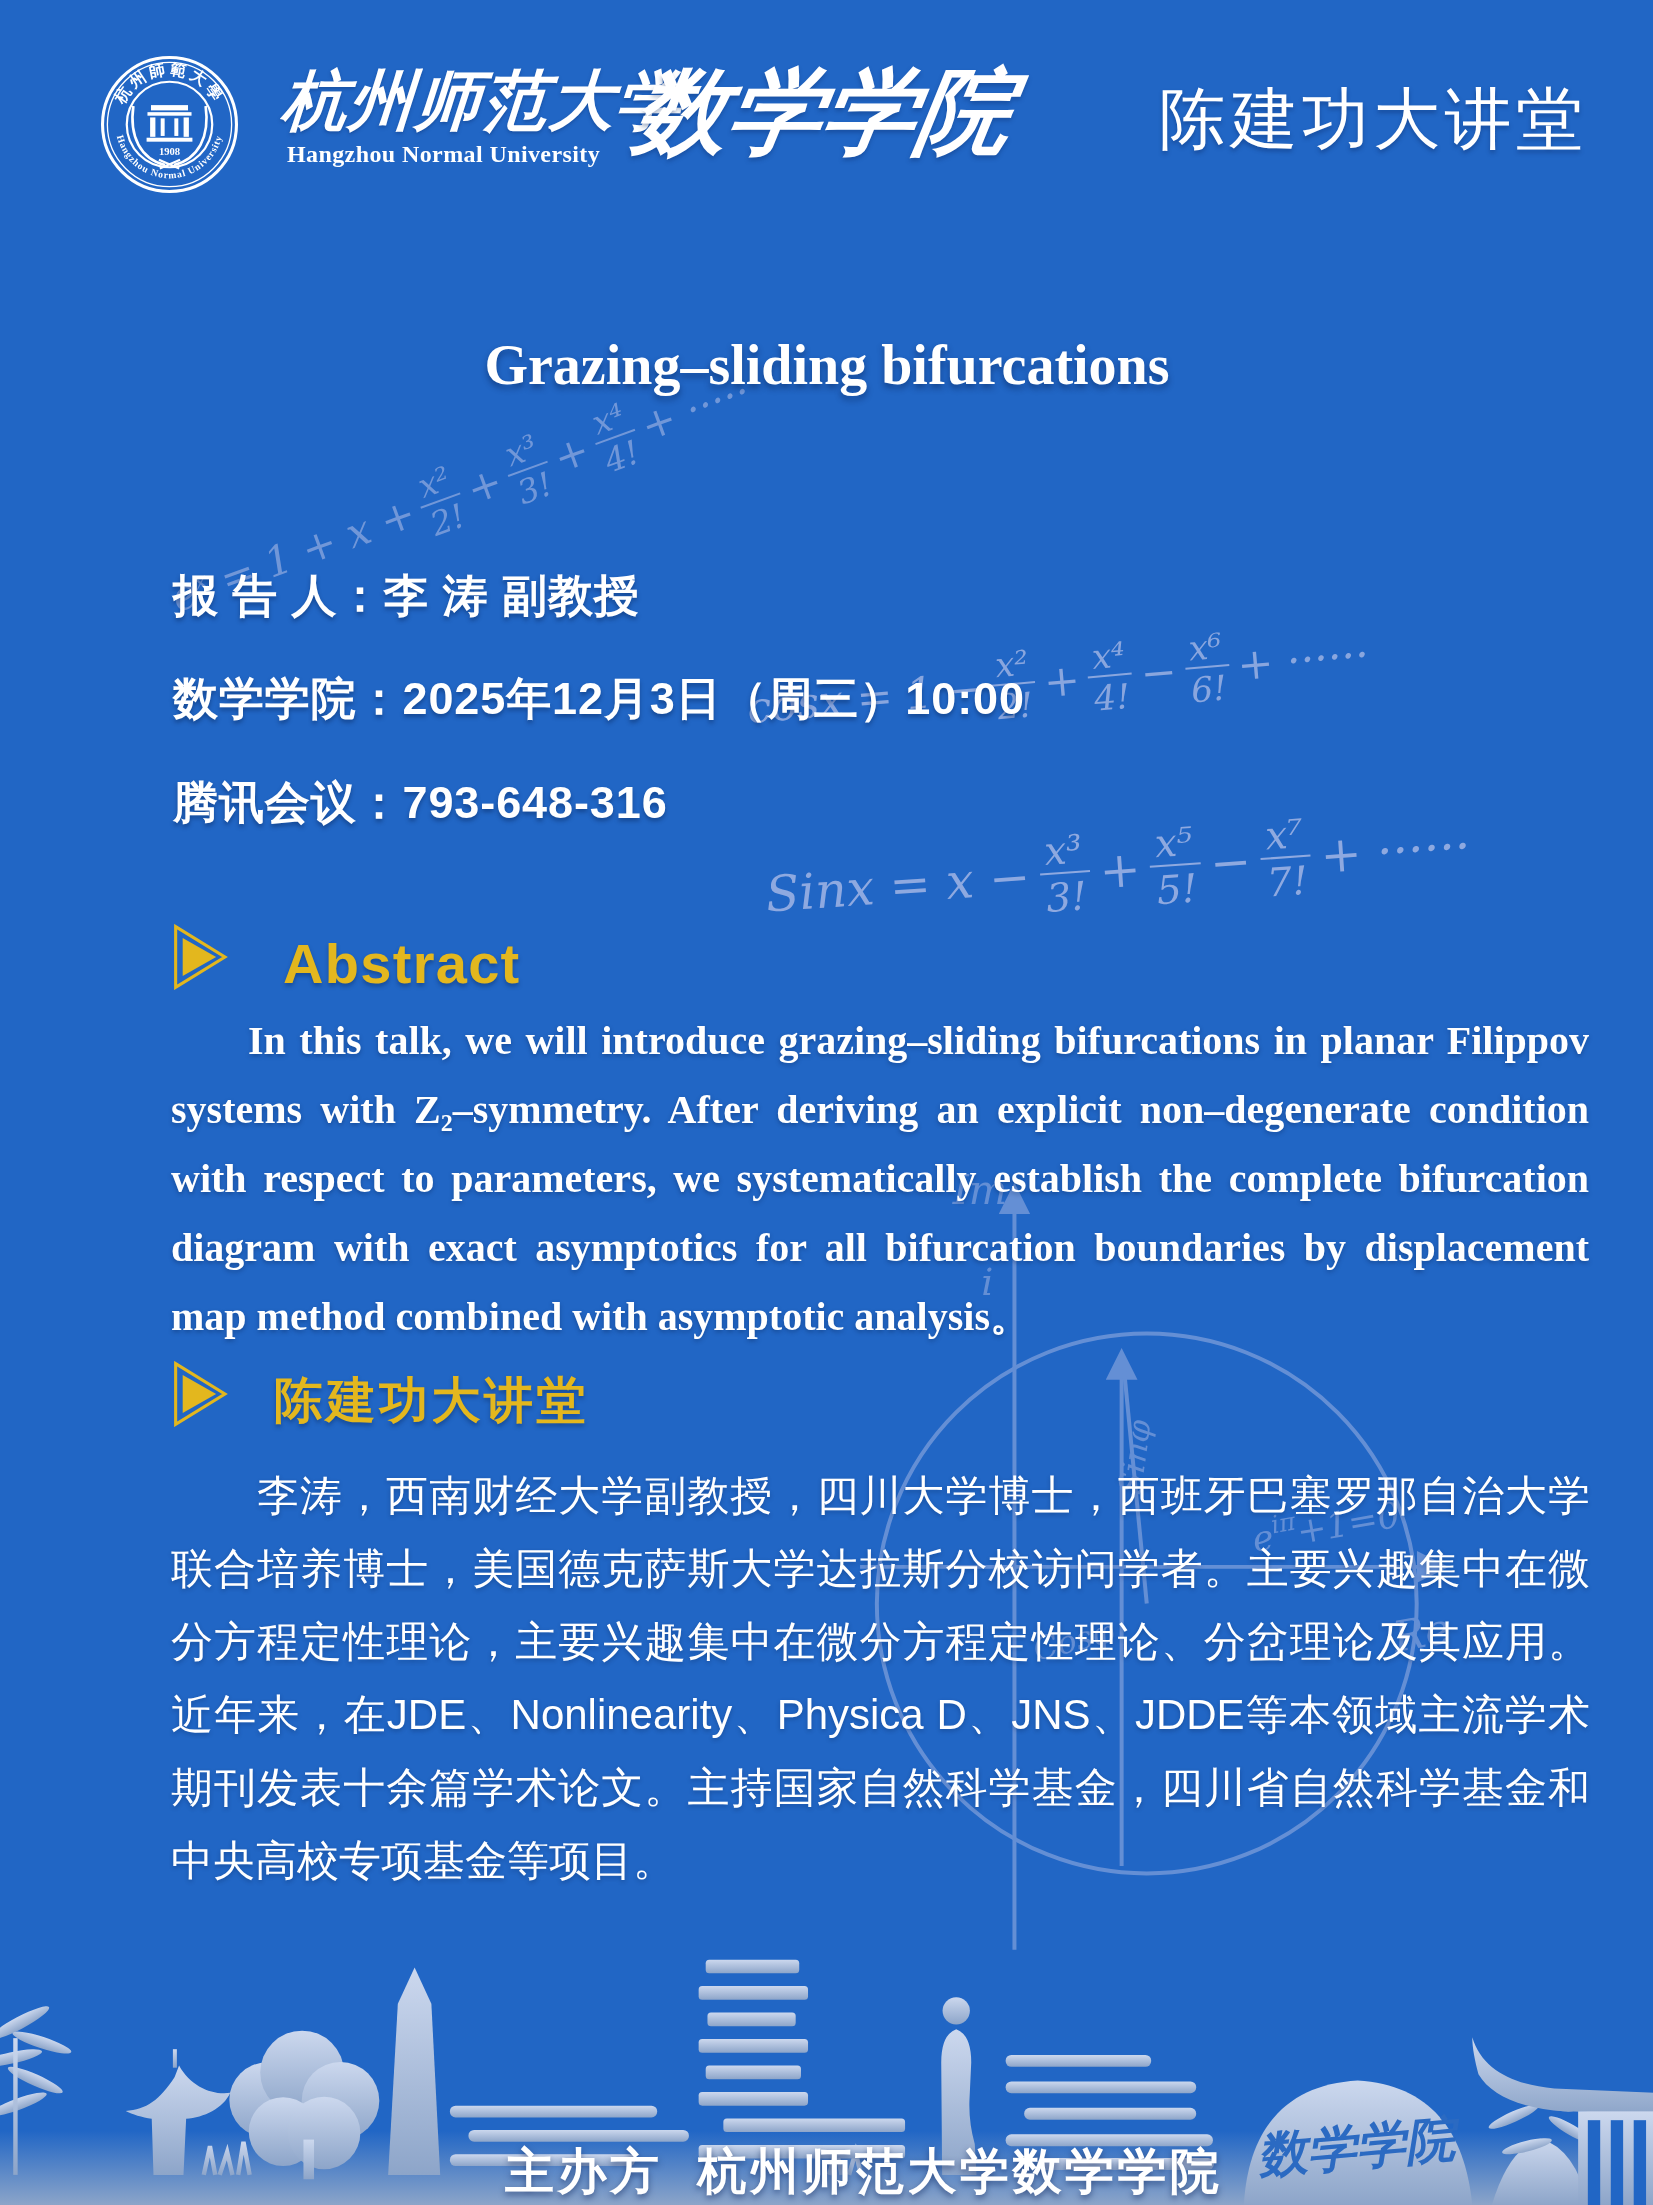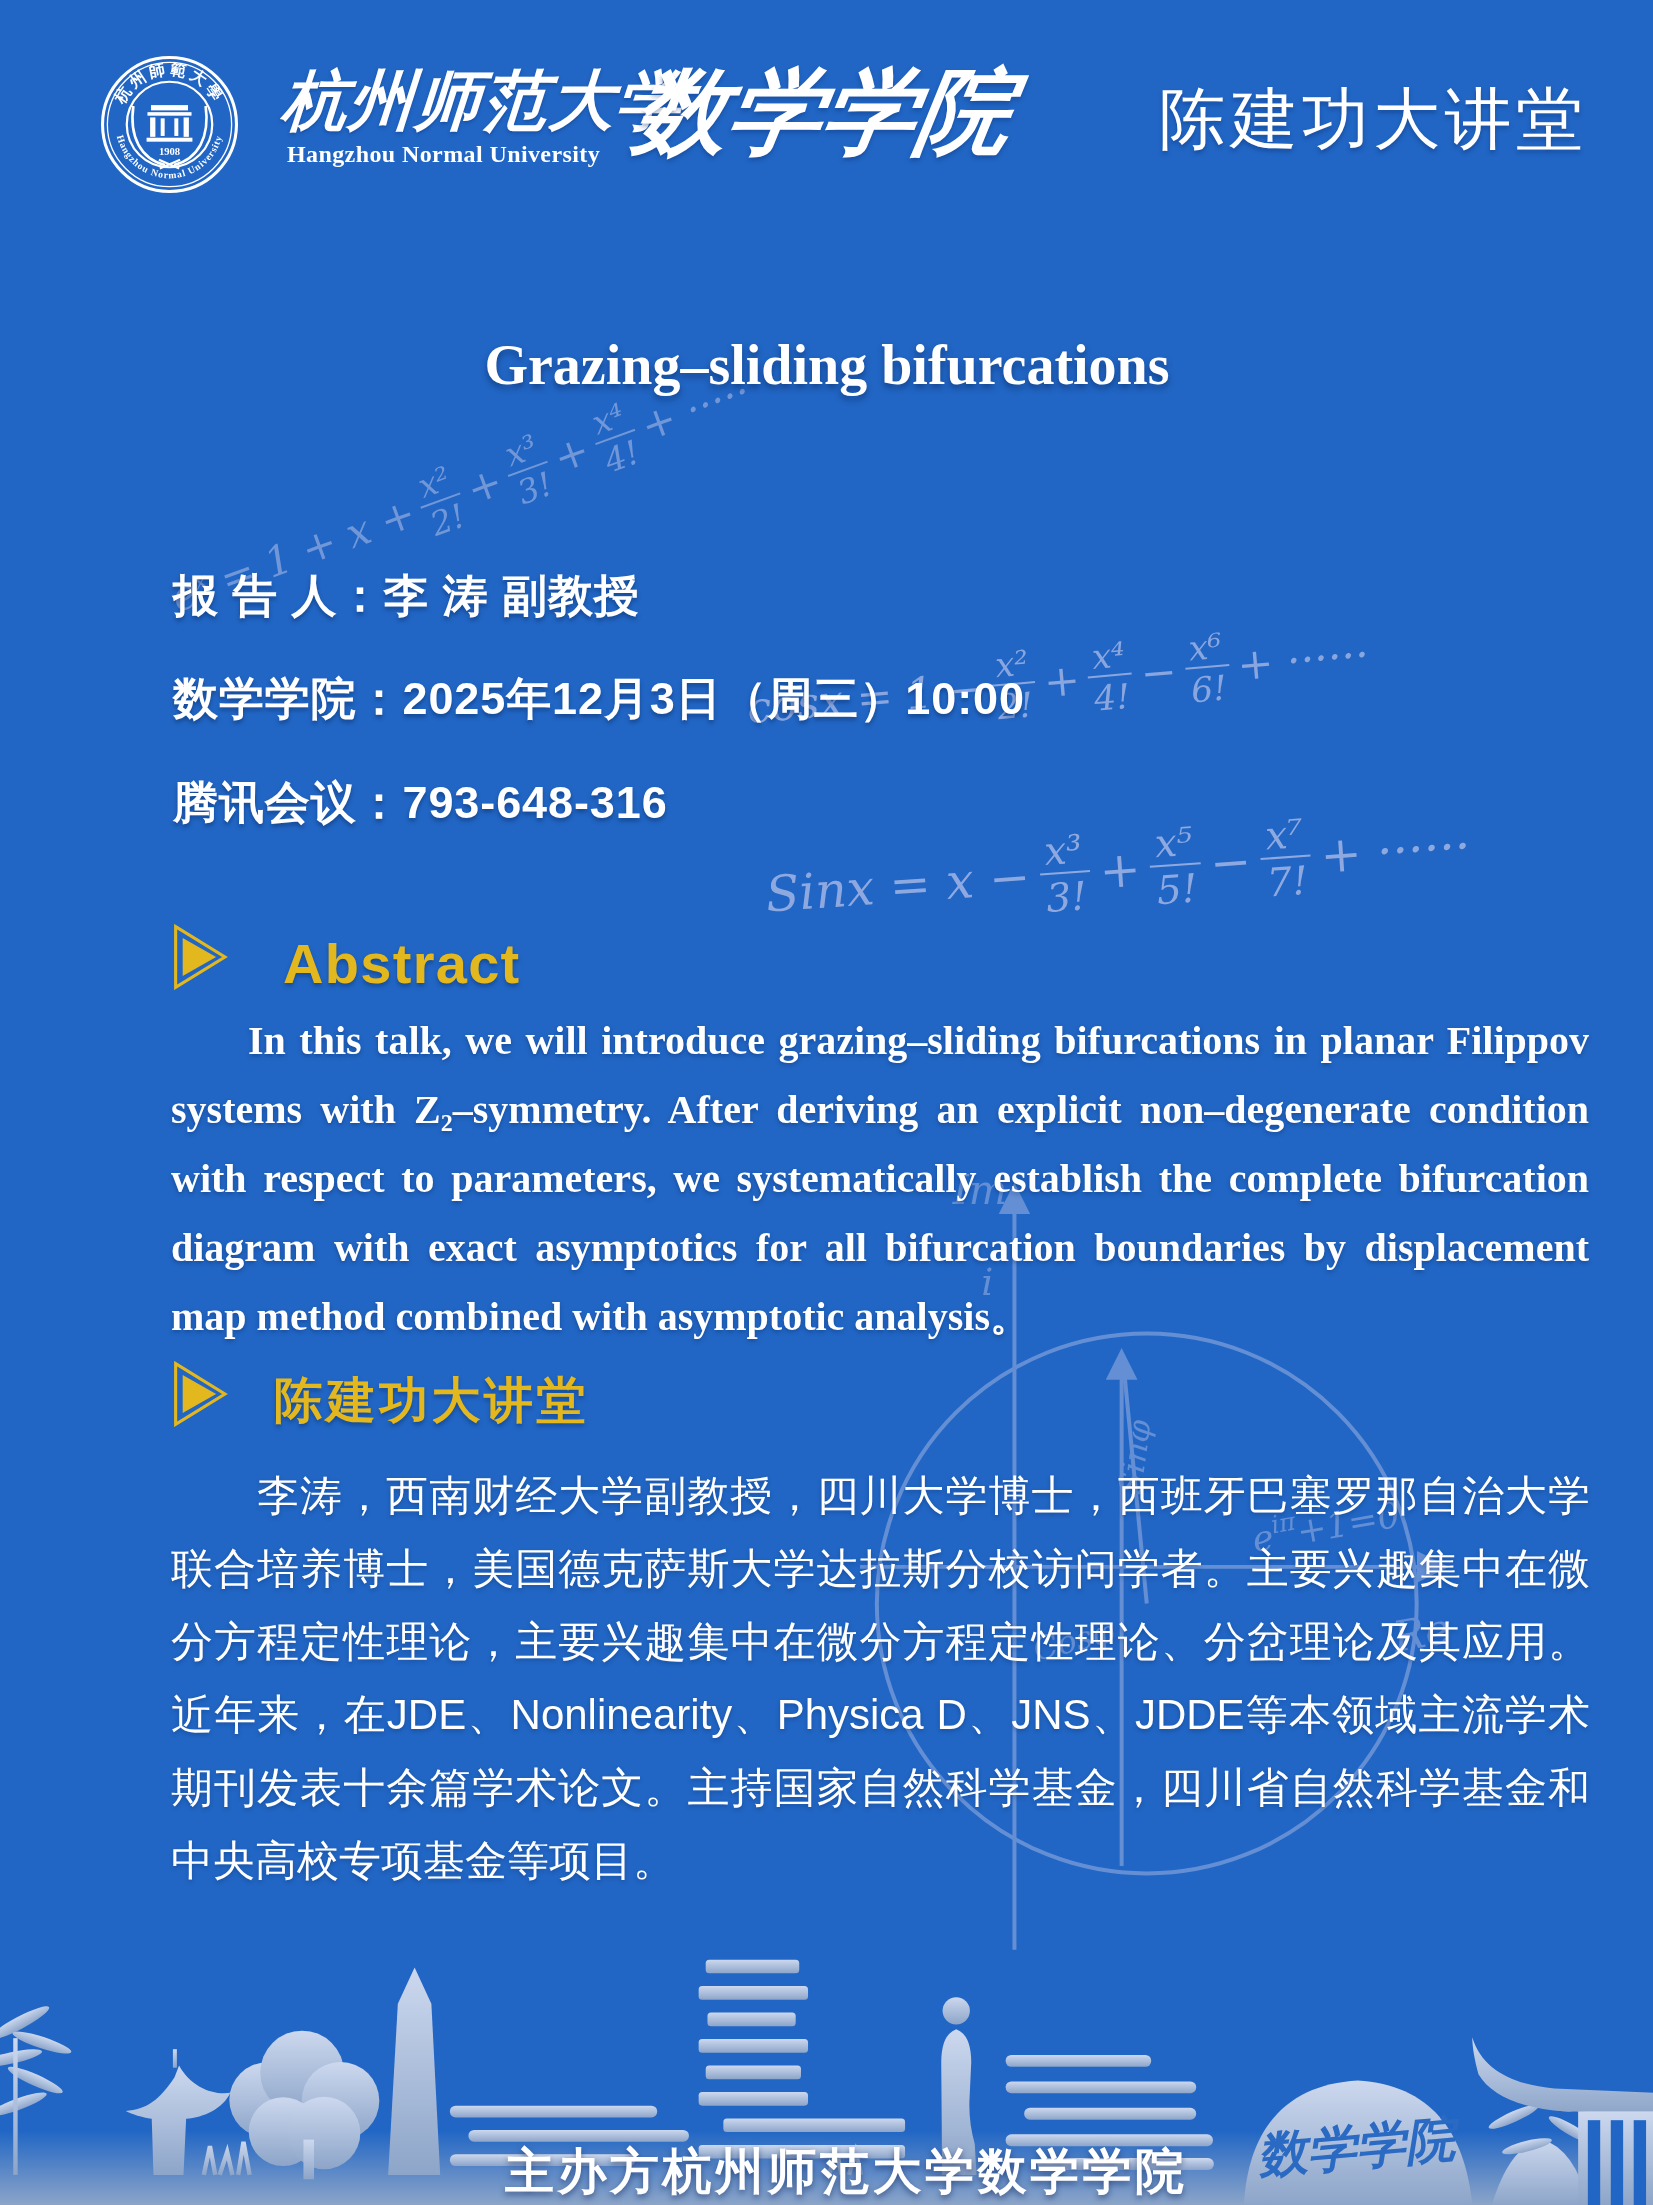--- a/index.html
+++ b/index.html
@@ -61,21 +61,21 @@
 .frac{display:inline-flex;flex-direction:column;align-items:center;
   line-height:1.05;font-size:.8em;}
 .fn{padding:0 .12em .02em;}
 .fd{border-top:.07em solid currentColor;padding:.08em .12em 0;}
 .plane{left:829px;top:1147px;width:662px;height:838px;opacity:.5;}
 
 
 .footer-art{left:0;top:1910px;width:1654px;height:296px;}
 .organizer{top:2139px;left:505px;font-size:49px;font-weight:bold;
   letter-spacing:3.5px;text-shadow:0 2.6px 6.2px rgba(15,35,85,.55);white-space:nowrap;}
-.organizer .org-label{}
+.organizer .org-label{margin-right:35px;}
 </style>
 </head>
 <body>
 
 <div class="hw z1" id="hwExp">
   <span>eˣ = 1 + x +</span>
   <span class="frac">
       <span class="fn">x²</span>
       <span class="fd">2!</span>
     </span>

